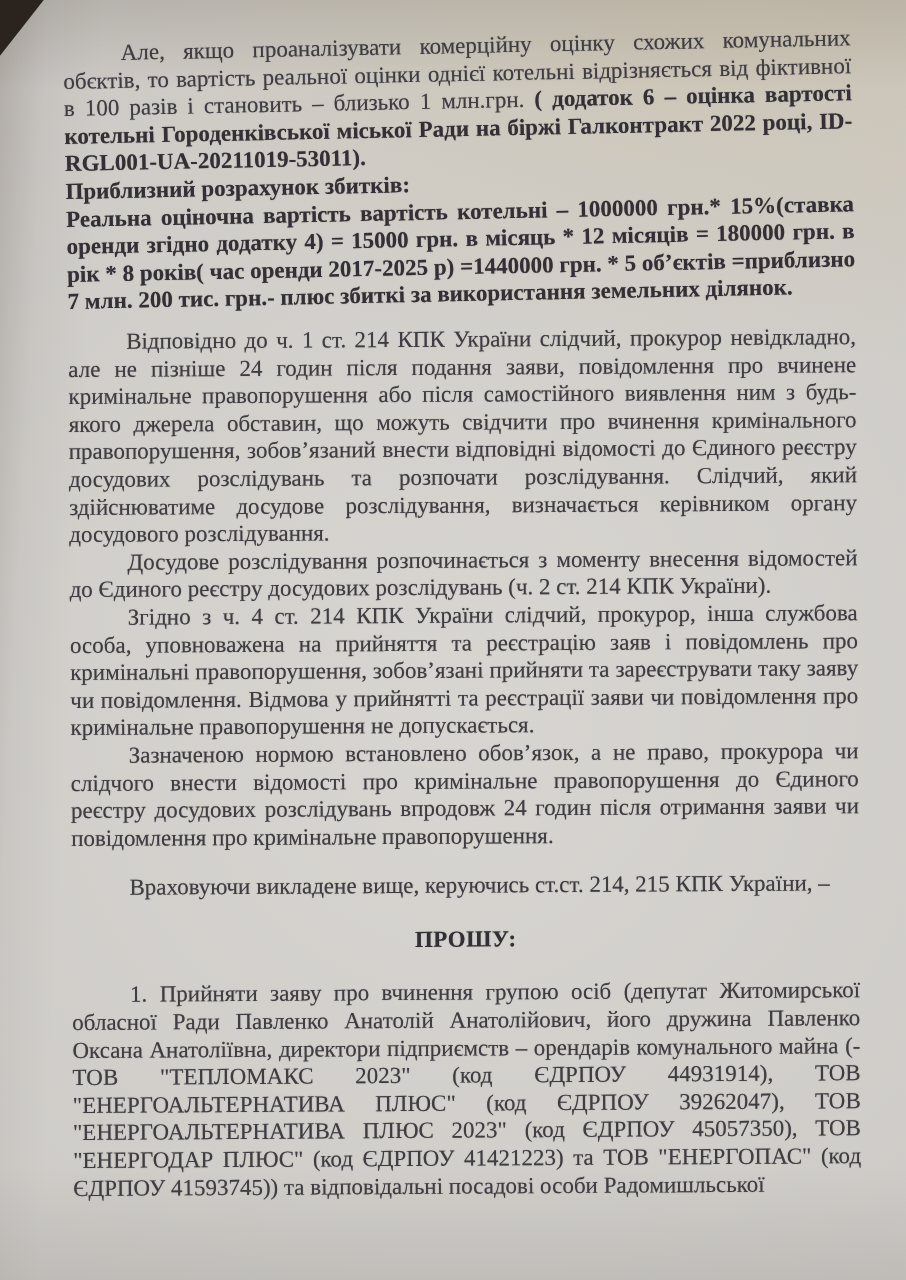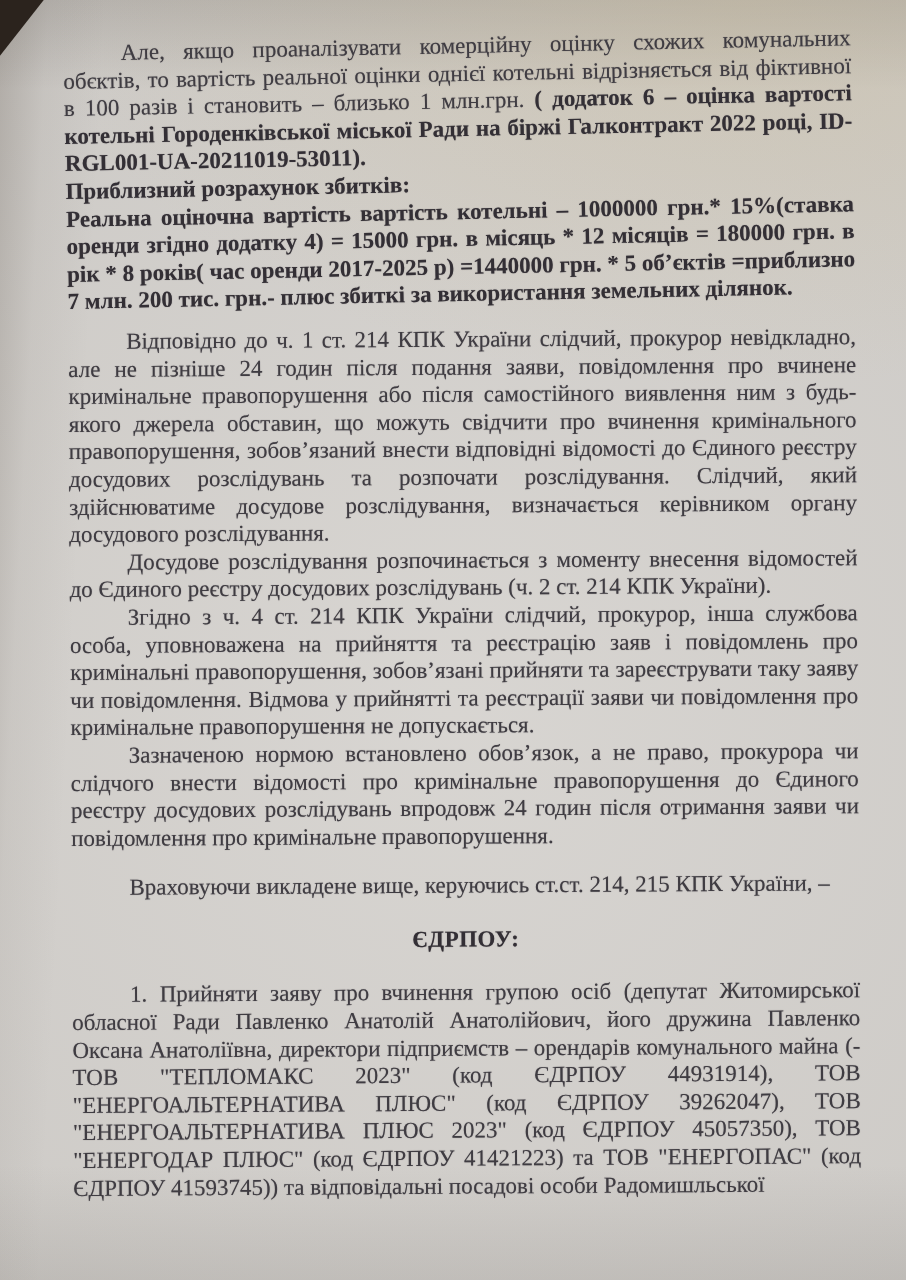--- a/index.html
+++ b/index.html
@@ -48,16 +48,16 @@
       <p class="indent justify" data-name="opening-paragraph"><span data-name="text-run">Але, якщо проаналізувати комерційну оцінку схожих комунальних обєктів, то вартість реальної оцінки однієї котельні відрізняється від фіктивної в 100 разів і становить – близько 1 млн.грн. </span><b data-name="text-run">( додаток 6 – оцінка вартості котельні Городенківської міської Ради на біржі Галконтракт 2022 році, ID-RGL001-UA-20211019-53011).</b></p>
       <p class="left" data-name="damages-heading"><b data-name="text-run">Приблизний розрахунок збитків:</b></p>
       <p class="justify" data-name="damages-calculation"><b data-name="text-run">Реальна оціночна вартість вартість котельні – 1000000 грн.* 15%(ставка оренди згідно додатку 4) = 15000 грн. в місяць * 12 місяців = 180000 грн. в рік * 8 років( час оренди 2017-2025 р) =1440000 грн. * 5 об’єктів =приблизно 7 млн. 200 тис. грн.- плюс збиткі за використання земельних ділянок.</b></p>
     </section>
   <section class="tilt-b" id="sec-b" data-name="document-lower-section">
       <p class="indent justify" data-name="law-paragraph-kpk-214-part1"><span data-name="text-run">Відповідно до ч. 1 ст. 214 КПК України слідчий, прокурор невідкладно, але не пізніше 24 годин після подання заяви, повідомлення про вчинене кримінальне правопорушення або після самостійного виявлення ним з будь-якого джерела обставин, що можуть свідчити про вчинення кримінального правопорушення, зобов’язаний внести відповідні відомості до Єдиного реєстру досудових розслідувань та розпочати розслідування. Слідчий, який здійснюватиме досудове розслідування, визначається керівником органу досудового розслідування.</span></p>
       <p class="indent justify" data-name="law-paragraph-kpk-214-part2"><span data-name="text-run">Досудове розслідування розпочинається з моменту внесення відомостей до Єдиного реєстру досудових розслідувань (ч. 2 ст. 214 КПК України).</span></p>
       <p class="indent justify" data-name="law-paragraph-kpk-214-part4"><span data-name="text-run">Згідно з ч. 4 ст. 214 КПК України слідчий, прокурор, інша службова особа, уповноважена на прийняття та реєстрацію заяв і повідомлень про кримінальні правопорушення, зобов’язані прийняти та зареєструвати таку заяву чи повідомлення. Відмова у прийнятті та реєстрації заяви чи повідомлення про кримінальне правопорушення не допускається.</span></p>
       <p class="indent justify" data-name="obligation-paragraph"><span data-name="text-run">Зазначеною нормою встановлено обов’язок, а не право, прокурора чи слідчого внести відомості про кримінальне правопорушення до Єдиного реєстру досудових розслідувань впродовж 24 годин після отримання заяви чи повідомлення про кримінальне правопорушення.</span></p>
       <p class="indent left" data-name="closing-formula"><span data-name="text-run">Враховуючи викладене вище, керуючись ст.ст. 214, 215 КПК України, –</span></p>
-      <p class="center" data-name="request-heading"><b data-name="text-run">ЄДРПОУ:</b></p>
+      <p class="center" data-name="request-heading"><b data-name="text-run">ПРОШУ:</b></p>
       <p class="indent justify" data-name="request-item-1"><span data-name="text-run">1. Прийняти заяву про вчинення групою осіб (депутат Житомирської обласної Ради Павленко Анатолій Анатолійович, його дружина Павленко Оксана Анатоліївна, директори підприємств – орендарів комунального майна (- ТОВ "ТЕПЛОМАКС 2023" (код ЄДРПОУ 44931914), ТОВ "ЕНЕРГОАЛЬТЕРНАТИВА ПЛЮС" (код ЄДРПОУ 39262047), ТОВ "ЕНЕРГОАЛЬТЕРНАТИВА ПЛЮС 2023" (код ЄДРПОУ 45057350), ТОВ "ЕНЕРГОДАР ПЛЮС" (код ЄДРПОУ 41421223) та ТОВ "ЕНЕРГОПАС" (код ЄДРПОУ 41593745)) та  відповідальні посадові особи Радомишльської</span></p>
     </section>
 </main>
 
 </body></html>

